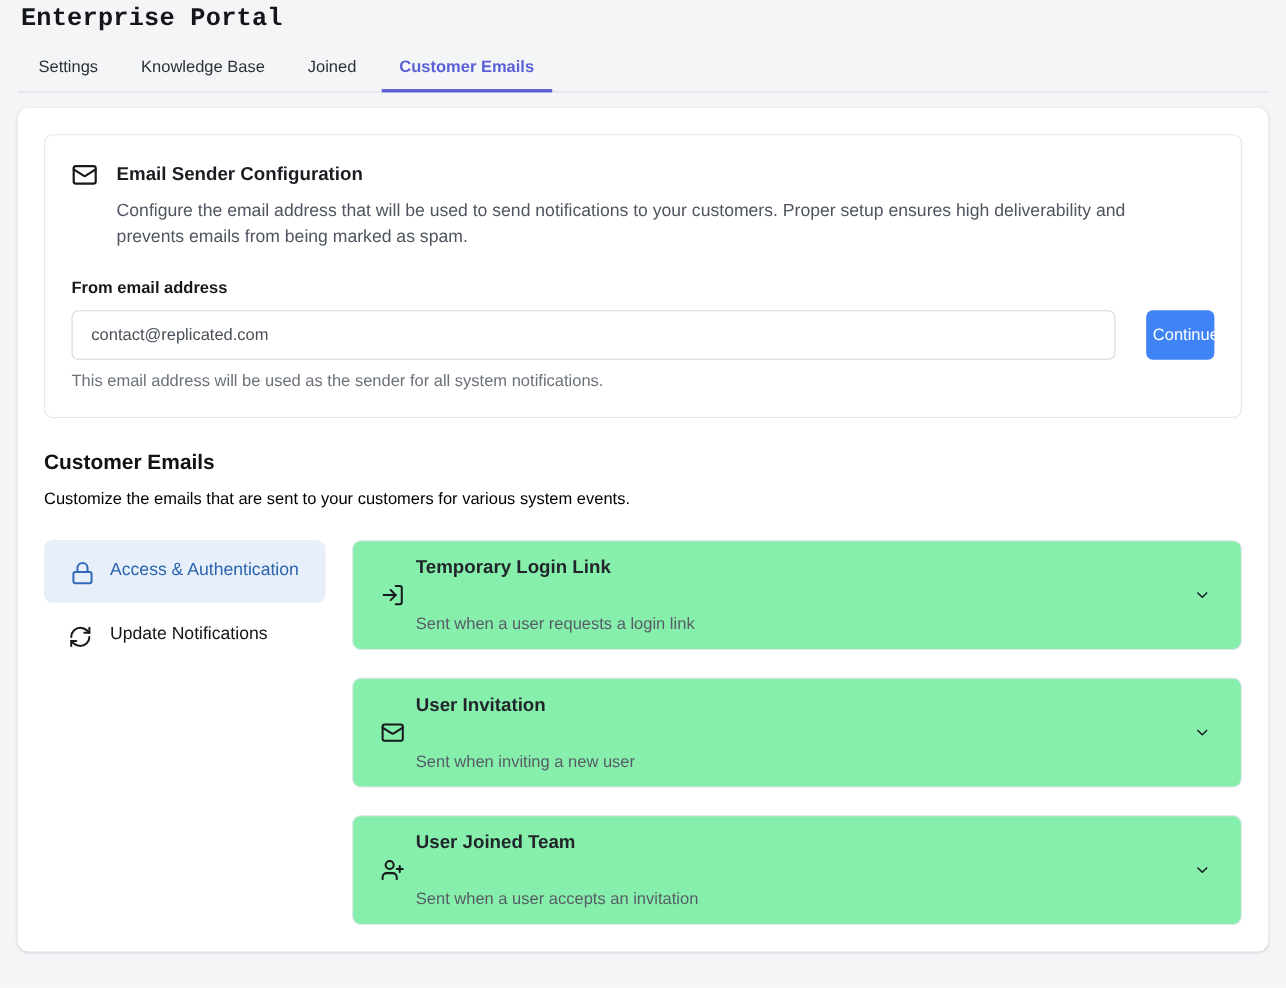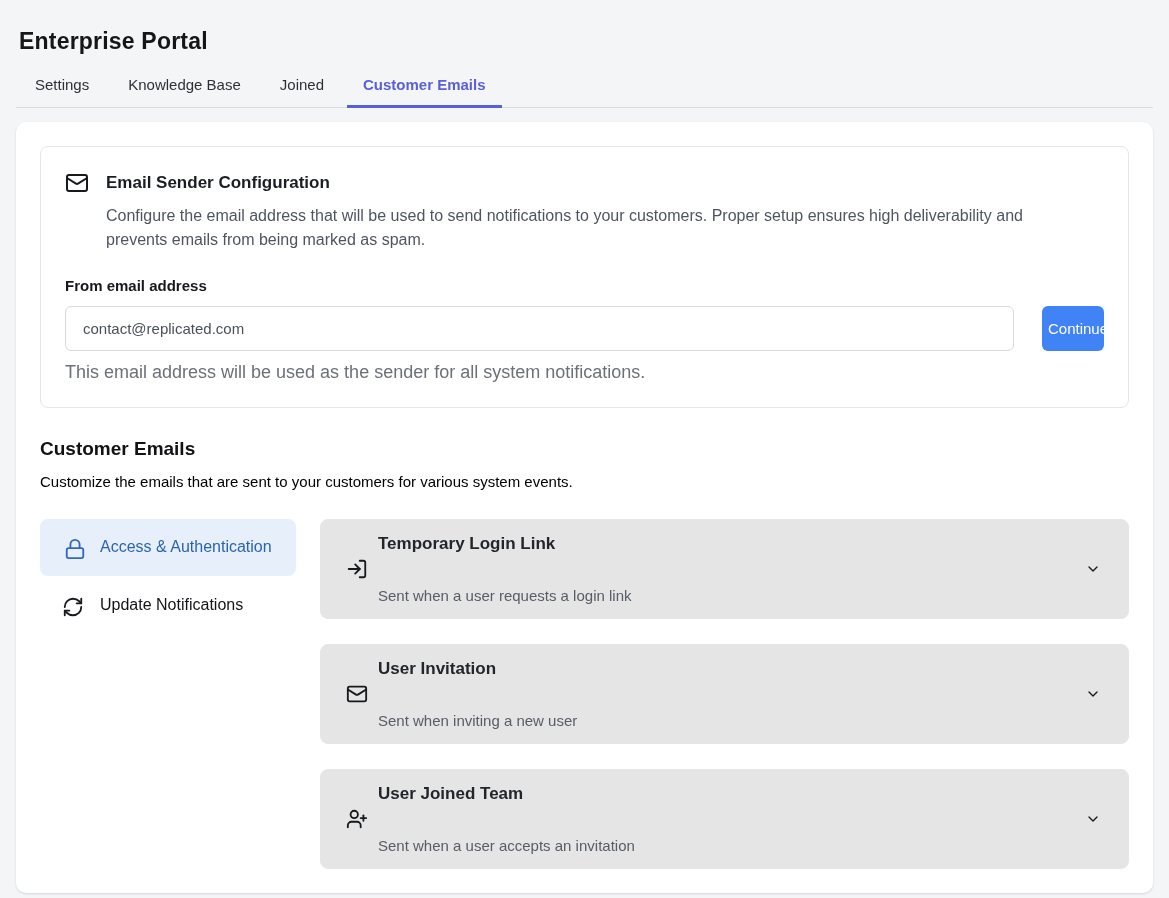--- a/index.html
+++ b/index.html
@@ -6,21 +6,21 @@
   html, body { margin: 0; padding: 0; }
   body {
     width: 1169px; height: 898px;
     background: #f3f5f7;
     font-family: "Liberation Sans", sans-serif;
     color: #1a1d21;
     -webkit-font-smoothing: antialiased;
   }
 
   
-  .page-header { padding: 26px 0 0 19px; }
+  .page-header { padding: 2px 0 0 19px; font-family: Liberation Mono, monospace; }
   .page-title {
     font-size: 23px; font-weight: 700; letter-spacing: .2px;
     color: #141619; margin: 0; line-height: 30px;
   }
   .tabs-wrap {
     margin: 0 16px;
     border-bottom: 1px solid #d9dce1;
     padding-left: 3px;
     display: flex; gap: 7px;
     margin-top: 20px;
@@ -65,21 +65,21 @@
     font-family: "Liberation Sans", sans-serif;
     outline: none; background: #fff;
   }
   .continue-btn {
     width: 62px; height: 45px;
     background: #3f83f6; color: #ffffff;
     border: none; border-radius: 6px;
     font-size: 15px; font-family: "Liberation Sans", sans-serif;
     cursor: pointer;
   }
-  .helper-text { margin-top: 11px; font-size: 18px; color: #6b7178; }
+  .helper-text { margin-top: 11px; font-size: 15px; color: #6b7178; }
 
   
   .section-title { font-size: 19px; font-weight: 700; color: #101214; margin: 0 0 13px; }
   .section-subtitle { font-size: 15px; color: #000000; margin: 0 0 29px; }
 
   .content-row { display: flex; gap: 24px; }
 
   .sidebar { width: 256px; flex-shrink: 0; }
   .side-item {
     display: flex; gap: 14px; cursor: pointer;
@@ -92,21 +92,21 @@
   .side-item.active .icon { width: 22px; height: 22px; margin-top: 3px; color: #3468b8; flex-shrink: 0; }
   .side-item.plain {
     padding: 20px 16px 20px 22px;
     align-items: flex-start; gap: 16px;
     color: #121417; font-size: 16px;
   }
   .side-item.plain .icon { width: 22px; height: 22px; color: #17191c; flex-shrink: 0; }
 
   .email-list { flex: 1; display: flex; flex-direction: column; gap: 25px; }
   .email-card {
-    border: 1px solid #e3e6ea; border-radius: 8px; background: #e5e5e5;
+    border: 1px solid #e3e6ea; border-radius: 8px; background: #86efac;
     height: 100px;
     display: flex; align-items: center;
     padding: 0 27px 0 25px;
     cursor: pointer;
   }
   .email-card .type-icon { width: 22px; height: 22px; color: #17191c; margin-right: 10px; flex-shrink: 0; }
   .email-card .texts { flex: 1; }
   .email-card .title { font-size: 17px; font-weight: 700; color: #22262b; margin-bottom: 6px; }
   .email-card .subtitle { font-size: 15px; color: #575d66; margin-top: 33px; }
   .email-card .chev { width: 16px; height: 16px; color: #17191c; flex-shrink: 0; }

